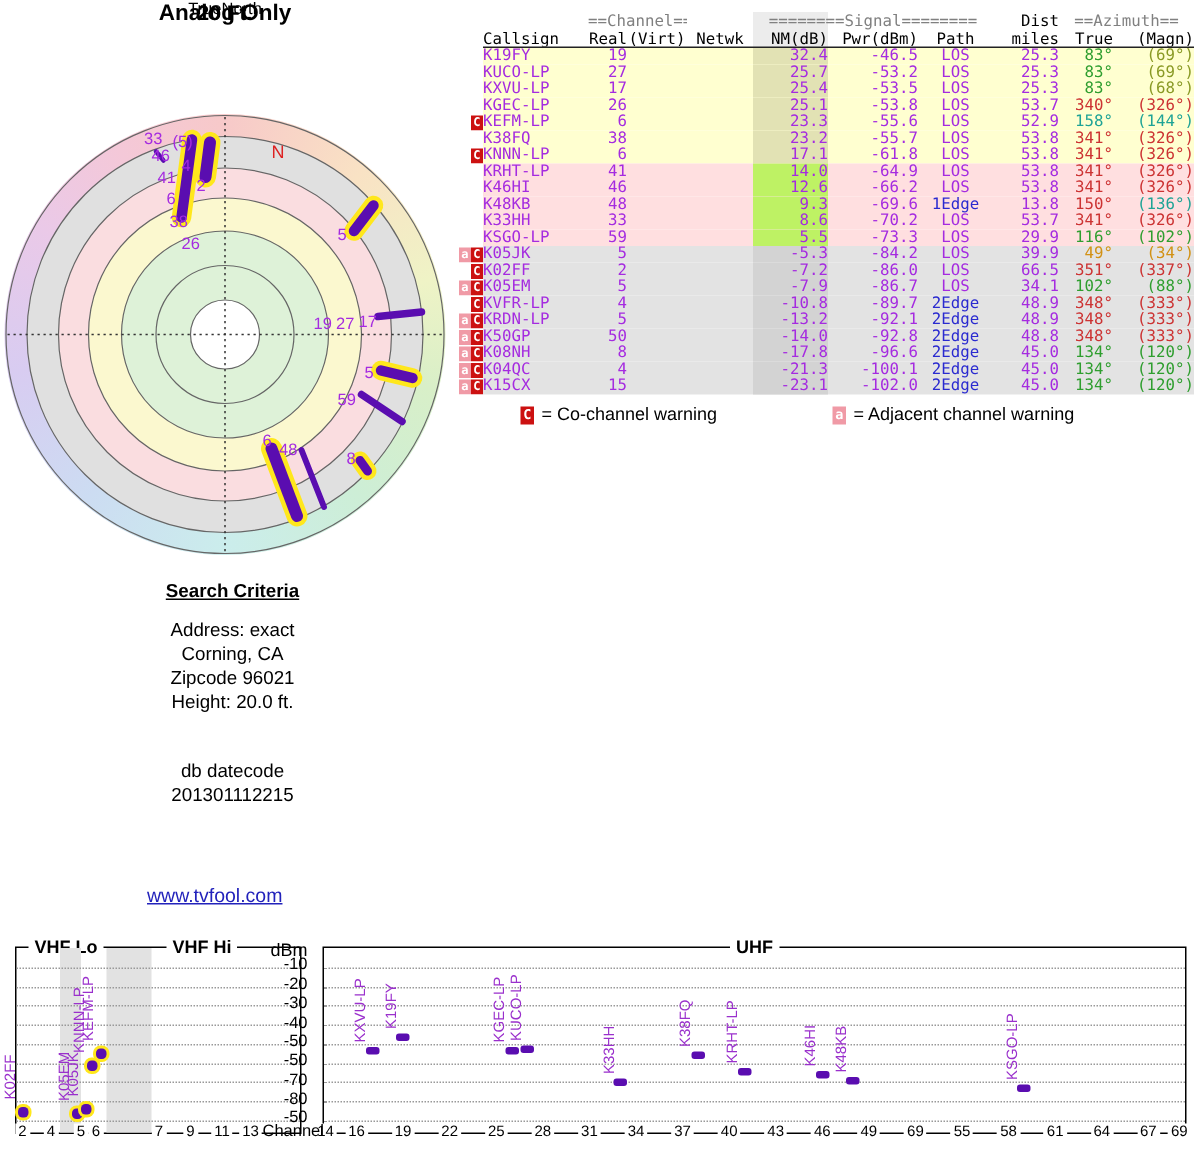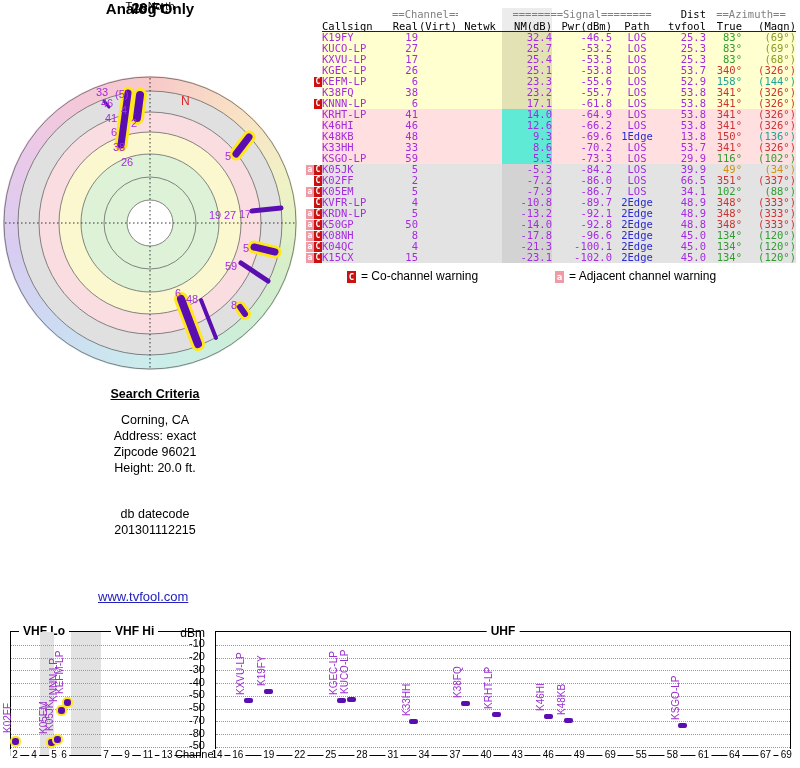--- a/index.html
+++ b/index.html
@@ -29,21 +29,21 @@
   .c-nm{width:50px;text-align:right}
   .c-pw{width:60px;text-align:right}
   .c-pa{width:50px;text-align:center}
   .c-mi{width:44px;text-align:right}
   .c-tr{width:36px;text-align:right}
   .c-mg{width:54px;text-align:right}
   .band-yellow .band{background:#ffffd0}
   .band-pink   .band{background:#ffdfe0}
   .band-gray   .band{background:#e3e3e3}
   .band-yellow .c-nm{background:#e2e2b4}
-  .band-pink   .c-nm{background:#5eead4}
+  .band-pink   .c-nm{background:#bef264}
   .band-gray   .c-nm{background:#d3d3d3}
   .hline{border-bottom:1px solid #222}
   .blackc{color:#000}
   .flagbox{display:inline-block;width:8px;height:10px;font-size:8px;font-weight:bold;
            color:#fff;text-align:center;line-height:10px;font-family:"DejaVu Sans Mono",monospace}
   .flag-C{background:#cc1111}
   .flag-a{background:#f09aa6}
   #nm-header-shade{left:502px;top:8px;width:50px;height:25px;background:#ececec;z-index:-1}
 
   
@@ -151,21 +151,21 @@
   <div class="hrow blackc">
     <span class="cell fl"></span>
     <span class="band hline">
       <span class="cell c-cs">Callsign</span>
       <span class="cell c-re">Real</span>
       <span class="cell c-vi" style="text-align:center">(Virt)</span>
       <span class="cell c-ne" style="text-align:center">Netwk</span>
       <span class="cell c-nm" style="background:transparent">NM(dB)</span>
       <span class="cell c-pw">Pwr(dBm)</span>
       <span class="cell c-pa">Path</span>
-      <span class="cell c-mi">tvfool</span>
+      <span class="cell c-mi">miles</span>
       <span class="cell c-tr">True</span>
       <span class="cell c-mg">(Magn)</span>
     </span>
   </div>
   <div id="rows">
       <div class="trow band-yellow"><span class="cell fl"></span><span class="band"><span class="cell c-cs" style="color: rgb(165, 43, 224);">K19FY</span><span class="cell c-re" style="color: rgb(165, 43, 224);">19</span><span class="cell c-vi" style="color: rgb(165, 43, 224);"></span><span class="cell c-ne" style="color: rgb(165, 43, 224);"></span><span class="cell c-nm" style="color: rgb(165, 43, 224);">32.4</span><span class="cell c-pw" style="color: rgb(165, 43, 224);">-46.5</span><span class="cell c-pa" style="color: rgb(165, 43, 224);">LOS</span><span class="cell c-mi" style="color: rgb(165, 43, 224);">25.3</span><span class="cell c-tr" style="color: rgb(47, 158, 47);">83°</span><span class="cell c-mg" style="color: rgb(138, 154, 37);">(69°)</span></span></div>
       <div class="trow band-yellow"><span class="cell fl"></span><span class="band"><span class="cell c-cs" style="color: rgb(165, 43, 224);">KUCO-LP</span><span class="cell c-re" style="color: rgb(165, 43, 224);">27</span><span class="cell c-vi" style="color: rgb(165, 43, 224);"></span><span class="cell c-ne" style="color: rgb(165, 43, 224);"></span><span class="cell c-nm" style="color: rgb(165, 43, 224);">25.7</span><span class="cell c-pw" style="color: rgb(165, 43, 224);">-53.2</span><span class="cell c-pa" style="color: rgb(165, 43, 224);">LOS</span><span class="cell c-mi" style="color: rgb(165, 43, 224);">25.3</span><span class="cell c-tr" style="color: rgb(47, 158, 47);">83°</span><span class="cell c-mg" style="color: rgb(138, 154, 37);">(69°)</span></span></div>
       <div class="trow band-yellow"><span class="cell fl"></span><span class="band"><span class="cell c-cs" style="color: rgb(165, 43, 224);">KXVU-LP</span><span class="cell c-re" style="color: rgb(165, 43, 224);">17</span><span class="cell c-vi" style="color: rgb(165, 43, 224);"></span><span class="cell c-ne" style="color: rgb(165, 43, 224);"></span><span class="cell c-nm" style="color: rgb(165, 43, 224);">25.4</span><span class="cell c-pw" style="color: rgb(165, 43, 224);">-53.5</span><span class="cell c-pa" style="color: rgb(165, 43, 224);">LOS</span><span class="cell c-mi" style="color: rgb(165, 43, 224);">25.3</span><span class="cell c-tr" style="color: rgb(47, 158, 47);">83°</span><span class="cell c-mg" style="color: rgb(138, 154, 37);">(68°)</span></span></div>
       <div class="trow band-yellow"><span class="cell fl"></span><span class="band"><span class="cell c-cs" style="color: rgb(165, 43, 224);">KGEC-LP</span><span class="cell c-re" style="color: rgb(165, 43, 224);">26</span><span class="cell c-vi" style="color: rgb(165, 43, 224);"></span><span class="cell c-ne" style="color: rgb(165, 43, 224);"></span><span class="cell c-nm" style="color: rgb(165, 43, 224);">25.1</span><span class="cell c-pw" style="color: rgb(165, 43, 224);">-53.8</span><span class="cell c-pa" style="color: rgb(165, 43, 224);">LOS</span><span class="cell c-mi" style="color: rgb(165, 43, 224);">53.7</span><span class="cell c-tr" style="color: rgb(204, 51, 51);">340°</span><span class="cell c-mg" style="color: rgb(204, 51, 51);">(326°)</span></span></div>
       <div class="trow band-yellow"><span class="cell fl"><span class="flagbox flag-C">C</span></span><span class="band"><span class="cell c-cs" style="color: rgb(165, 43, 224);">KEFM-LP</span><span class="cell c-re" style="color: rgb(165, 43, 224);">6</span><span class="cell c-vi" style="color: rgb(165, 43, 224);"></span><span class="cell c-ne" style="color: rgb(165, 43, 224);"></span><span class="cell c-nm" style="color: rgb(165, 43, 224);">23.3</span><span class="cell c-pw" style="color: rgb(165, 43, 224);">-55.6</span><span class="cell c-pa" style="color: rgb(165, 43, 224);">LOS</span><span class="cell c-mi" style="color: rgb(165, 43, 224);">52.9</span><span class="cell c-tr" style="color: rgb(31, 163, 150);">158°</span><span class="cell c-mg" style="color: rgb(31, 163, 150);">(144°)</span></span></div>
@@ -192,22 +192,22 @@
   <span class="flagbox flag-C">C</span>
   <span>= Co-channel warning</span>
 </div>
 <div class="abs legend" id="legend-a">
   <span class="flagbox flag-a">a</span>
   <span>= Adjacent channel warning</span>
 </div>
 
 <div class="abs" id="search">
   <div class="title">Search Criteria</div>
+  <div>Address: exact</div>
   <div>Corning, CA</div>
-  <div>Address: exact</div>
   <div>Zipcode 96021</div>
   <div>Height: 20.0 ft.</div>
   <div class="gap"></div>
   <div>db datecode</div>
   <div>201301112215</div>
 </div>
 
 <a class="abs" id="site-link" href="#">www.tvfool.com</a>
 
 <div class="plot" id="vhf-plot">

